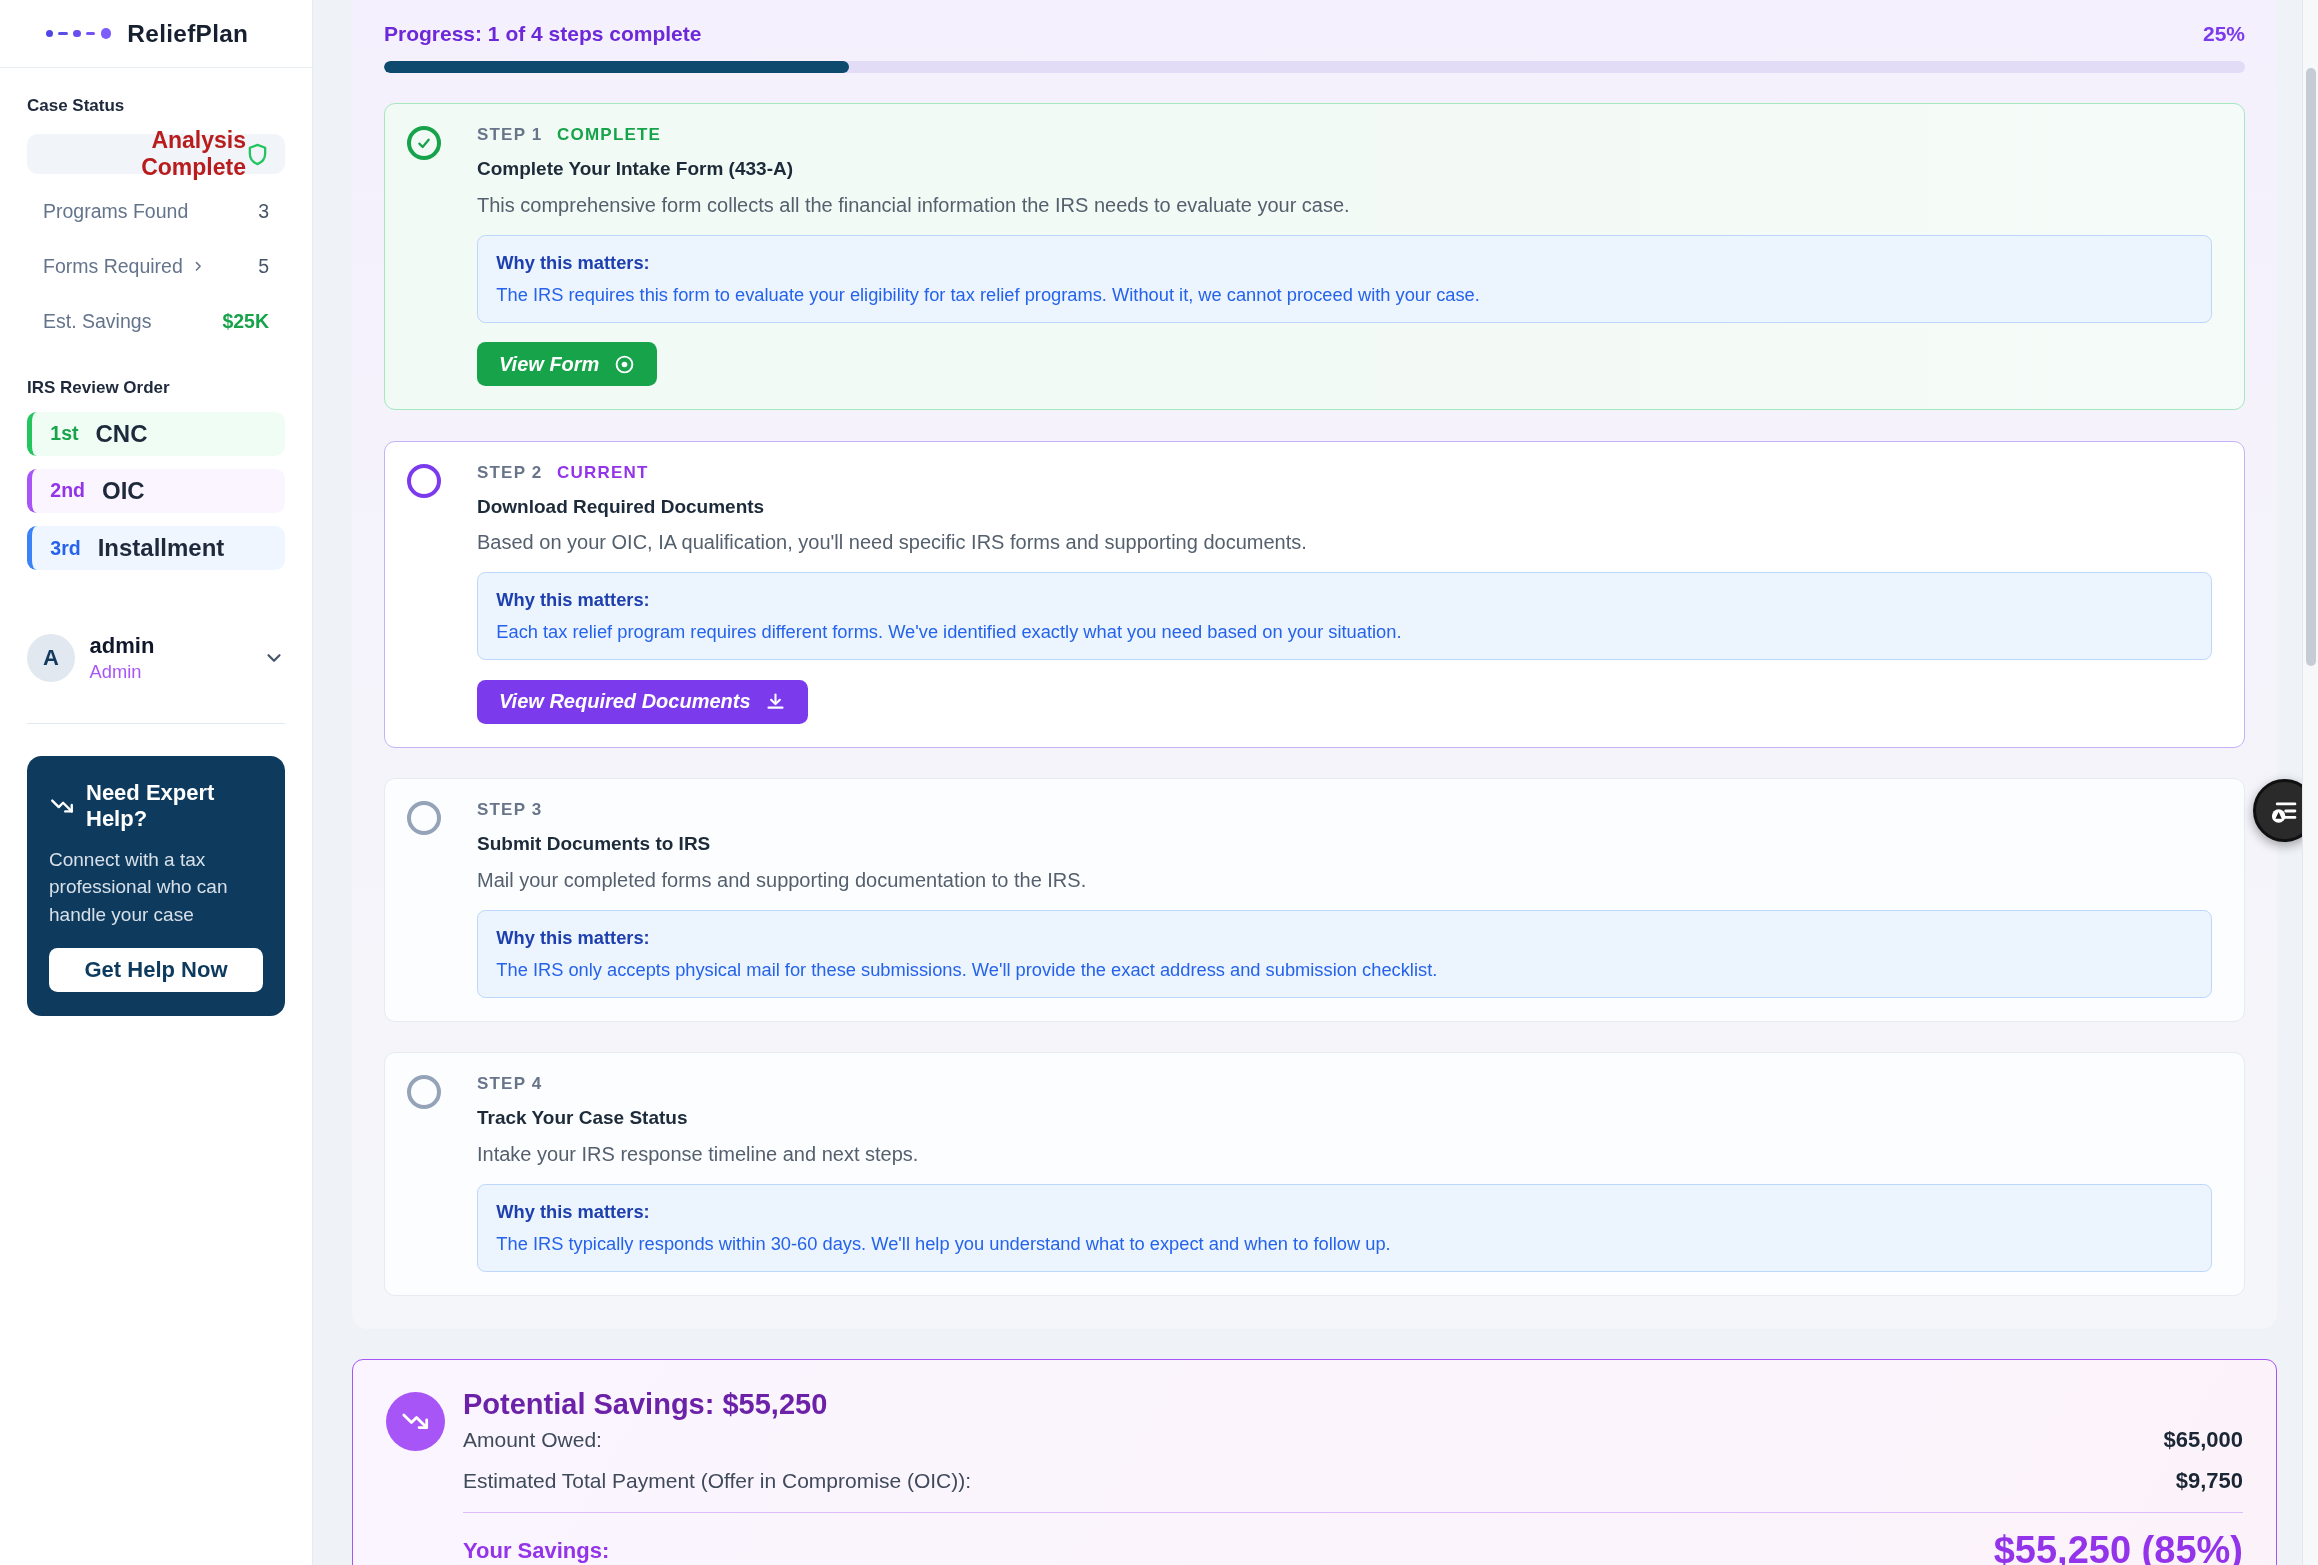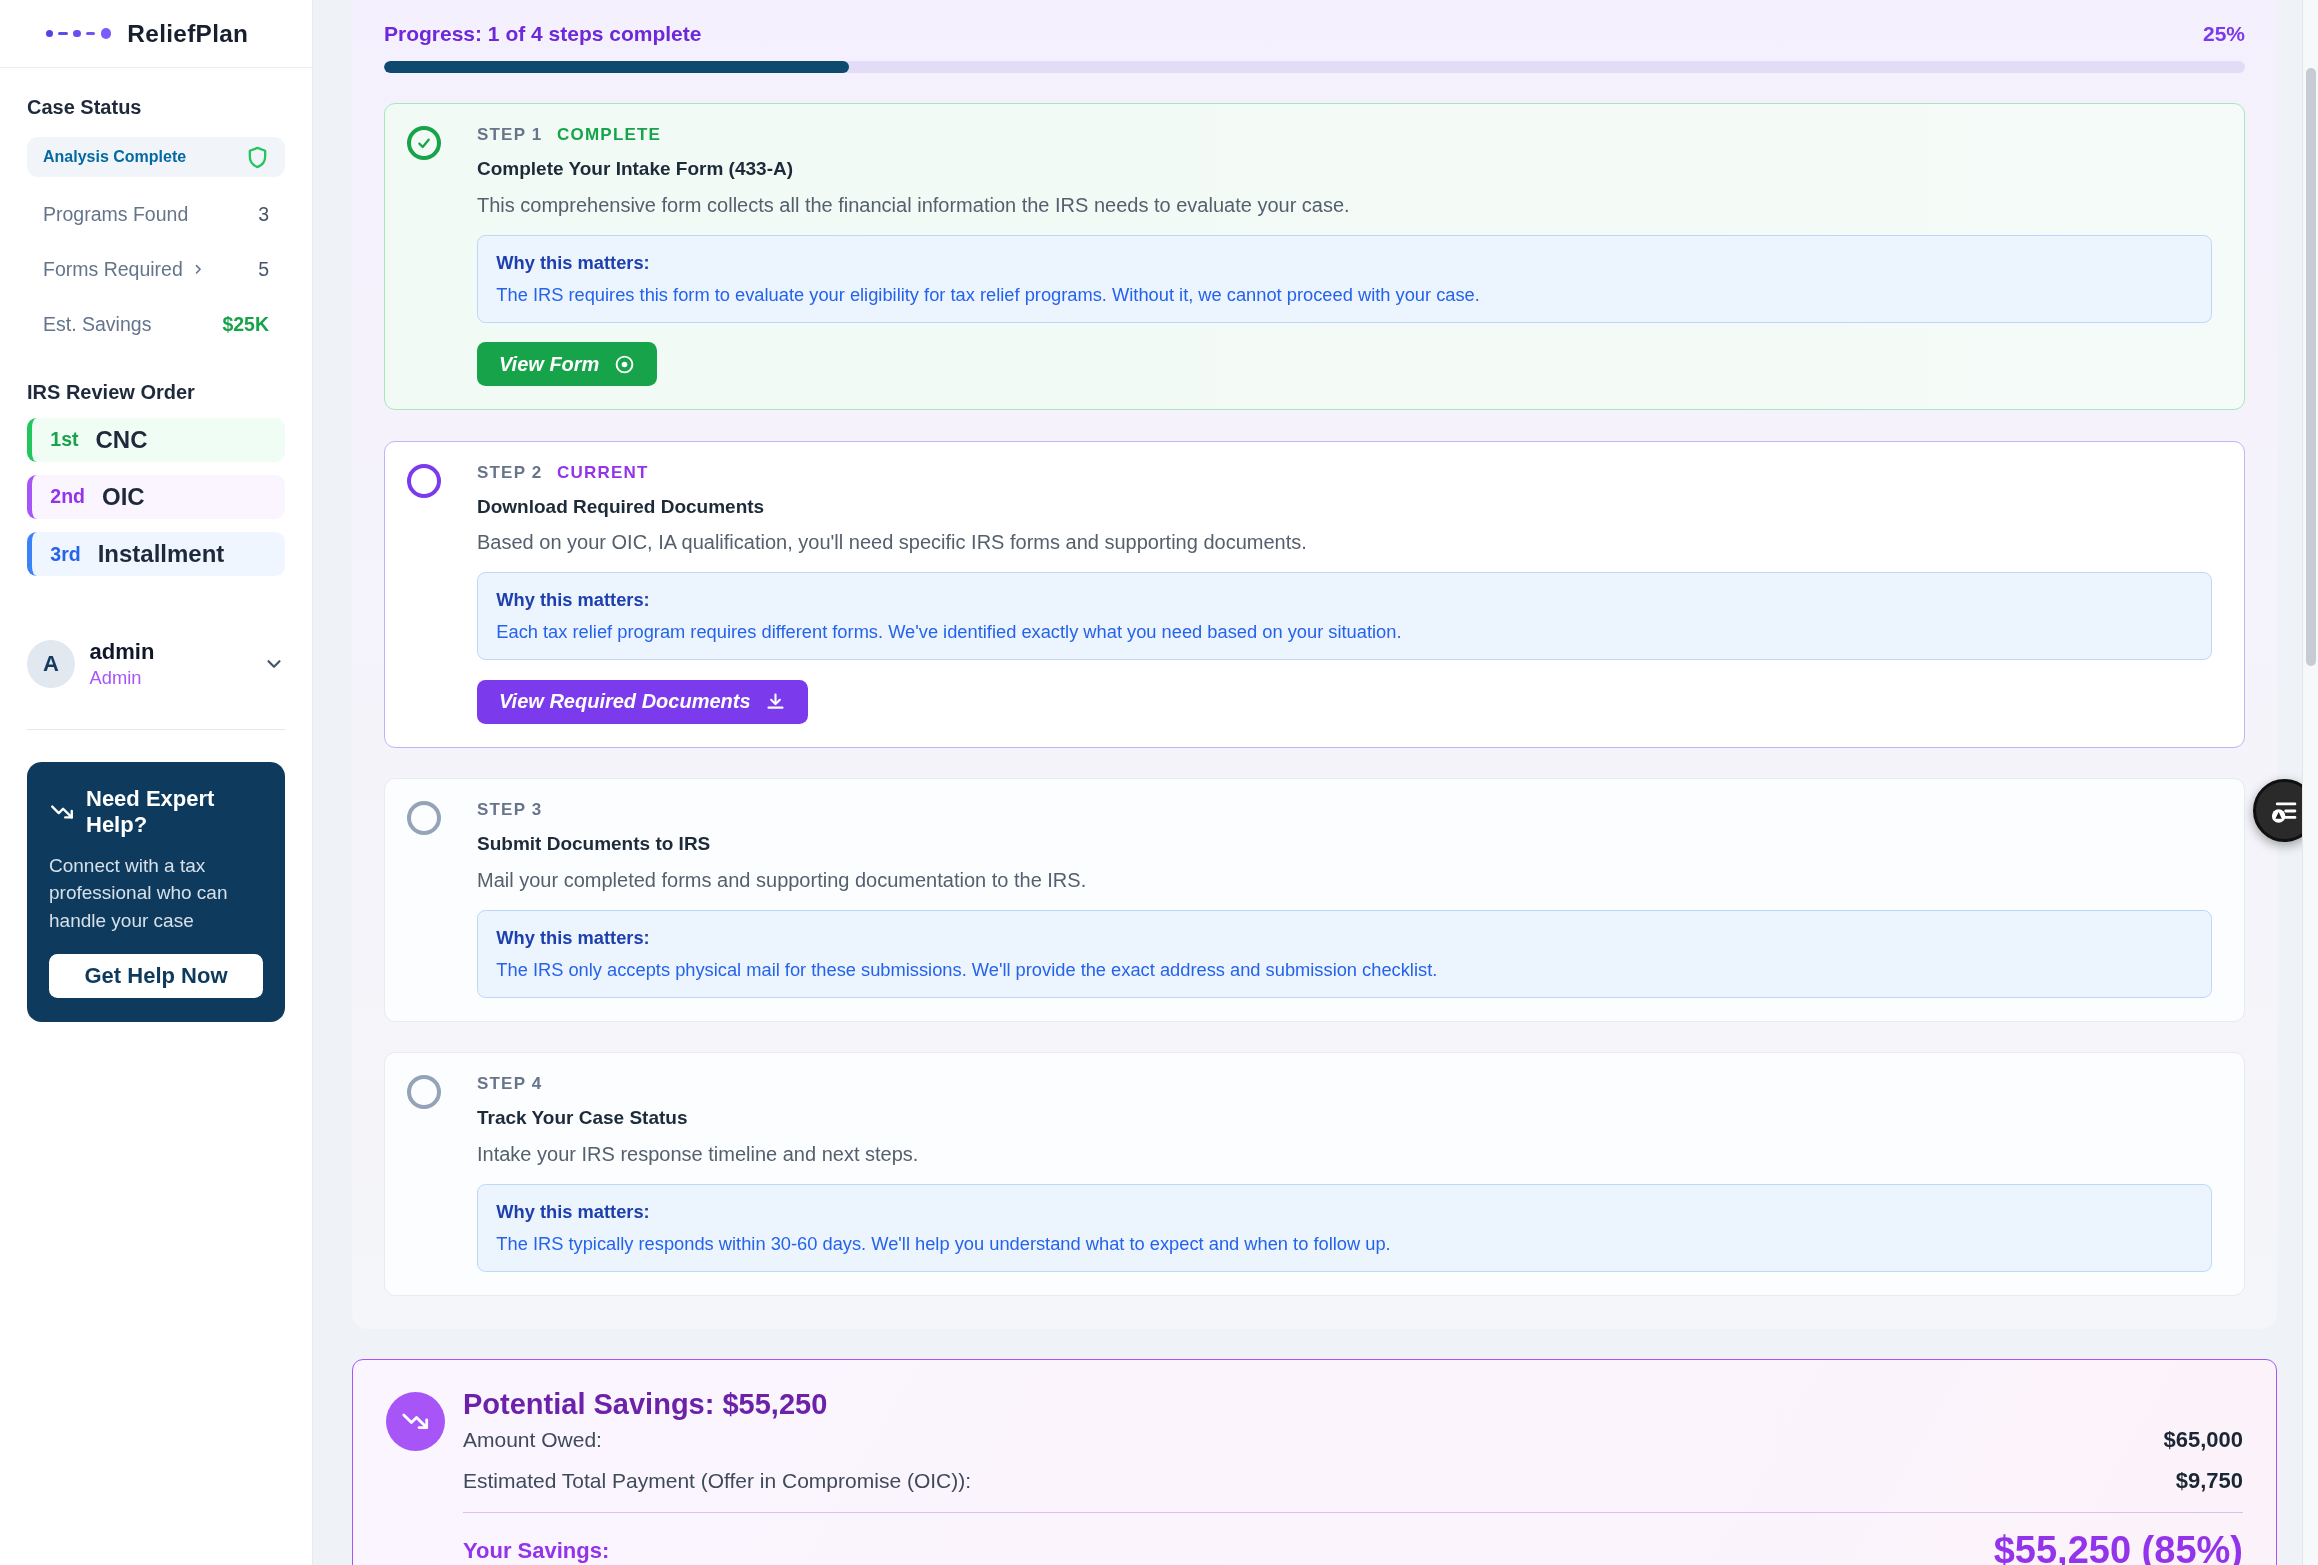--- a/index.html
+++ b/index.html
@@ -11,23 +11,23 @@
   .logo-row{height:68px;border-bottom:1.2px solid #e8edf2;display:flex;align-items:center;padding-left:46px;box-sizing:border-box;}
   .logo-dots{display:flex;align-items:center;gap:5.5px;margin-right:16px;}
   .ld{border-radius:610px;}
   .ld.d1{width:6.7px;height:6.7px;background:#4f46e5;}
   .ld.dash1{width:9.8px;height:3.7px;background:#5b4ee8;}
   .ld.d2{width:7.3px;height:7.3px;background:#6a4ff0;}
   .ld.dash2{width:9.2px;height:3.7px;background:#7452f4;}
   .ld.d3{width:10.4px;height:10.4px;background:#7c5cfa;}
   .logo-text{font-size:24.4px;font-weight:bold;color:#16202e;letter-spacing:0.3px;}
   .side-pad{padding:0 27px;}
-  .side-heading{margin-top:28px;font-size:20px;font-weight:bold;color:#1e293b;}
+  .side-heading{margin-top:28px;font-size:17px;font-weight:bold;color:#1e293b;}
   .status-active{margin-top:18.3px;height:40px;background:#f1f5f9;border-radius:11px;display:flex;align-items:center;justify-content:space-between;padding:0 16px;}
-  .status-active .lbl{font-size:16px;font-weight:600;color:#0369a1;text-align:right;}
+  .status-active .lbl{font-size:23px;font-weight:600;color:#b91c1c;text-align:right;}
   .stat-row{height:37px;margin-top:18.3px;display:flex;align-items:center;justify-content:space-between;padding:0 16px;}
   .stat-row .lbl{font-size:19.5px;color:#64748b;display:flex;align-items:center;gap:8.5px;}
   .stat-row .val{font-size:19.5px;color:#475569;}
   .val-green{color:#16a34a !important;font-weight:600;}
   .review-item{margin-top:13.4px;height:44px;border-radius:9.8px;display:flex;align-items:center;gap:17px;padding:0 18.3px;border-left:5.5px solid;}
   .review-item .rank{font-size:19.5px;font-weight:bold;}
   .review-item .rlbl{font-size:24px;font-weight:600;color:#1e293b;}
   .ri-1{background:#f0fdf4;border-color:#22c55e;}
   .ri-1 .rank{color:#16a34a;}
   .ri-2{background:#faf5ff;border-color:#a855f7;}

